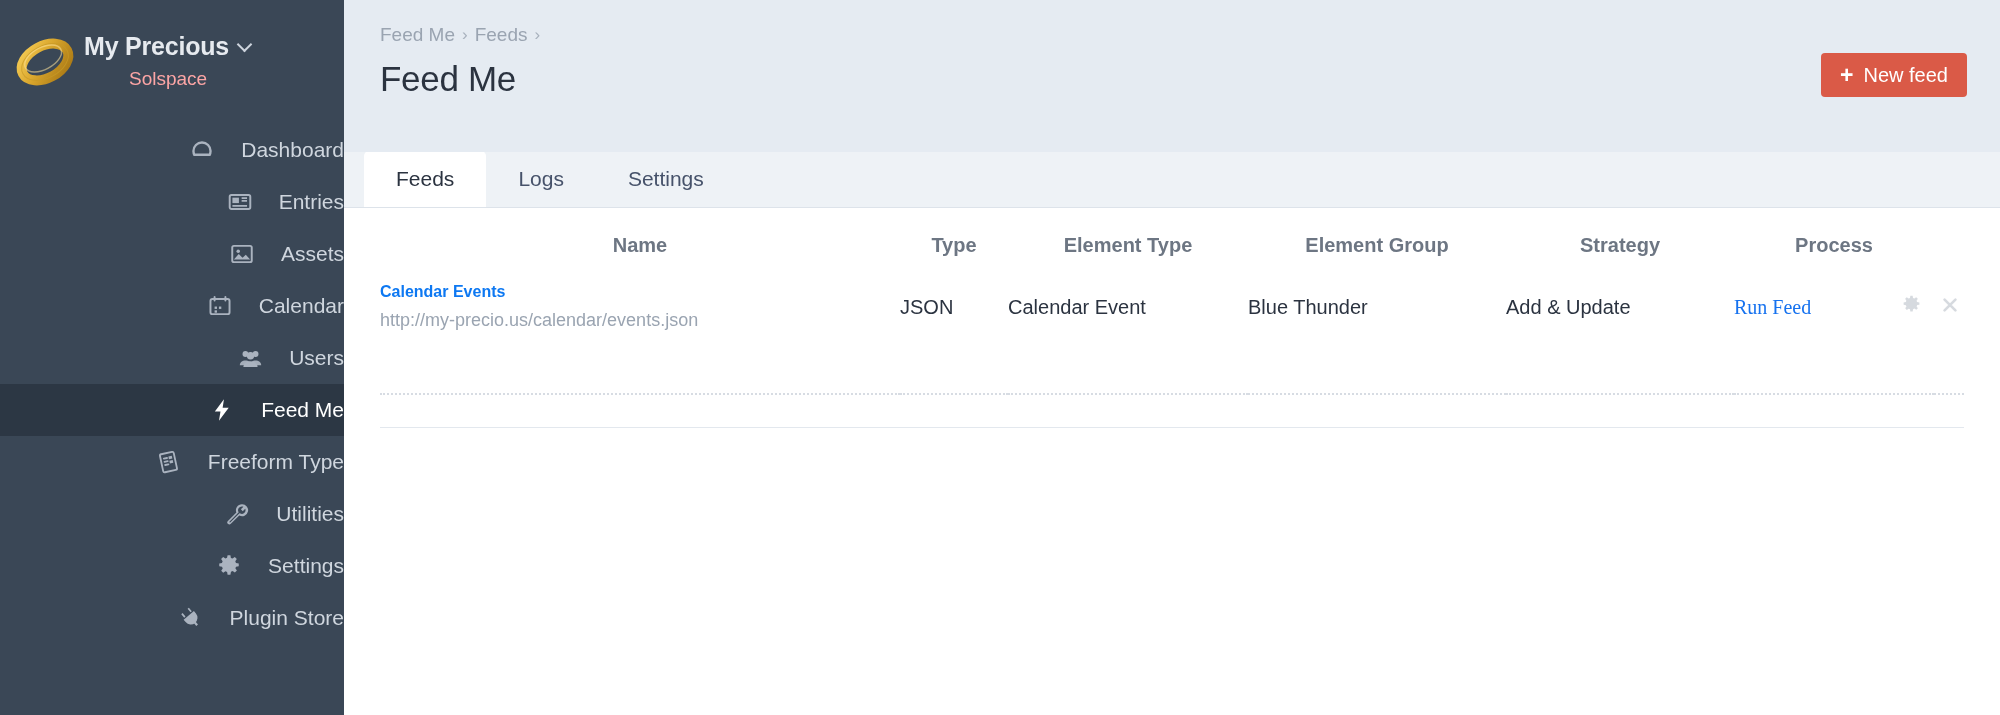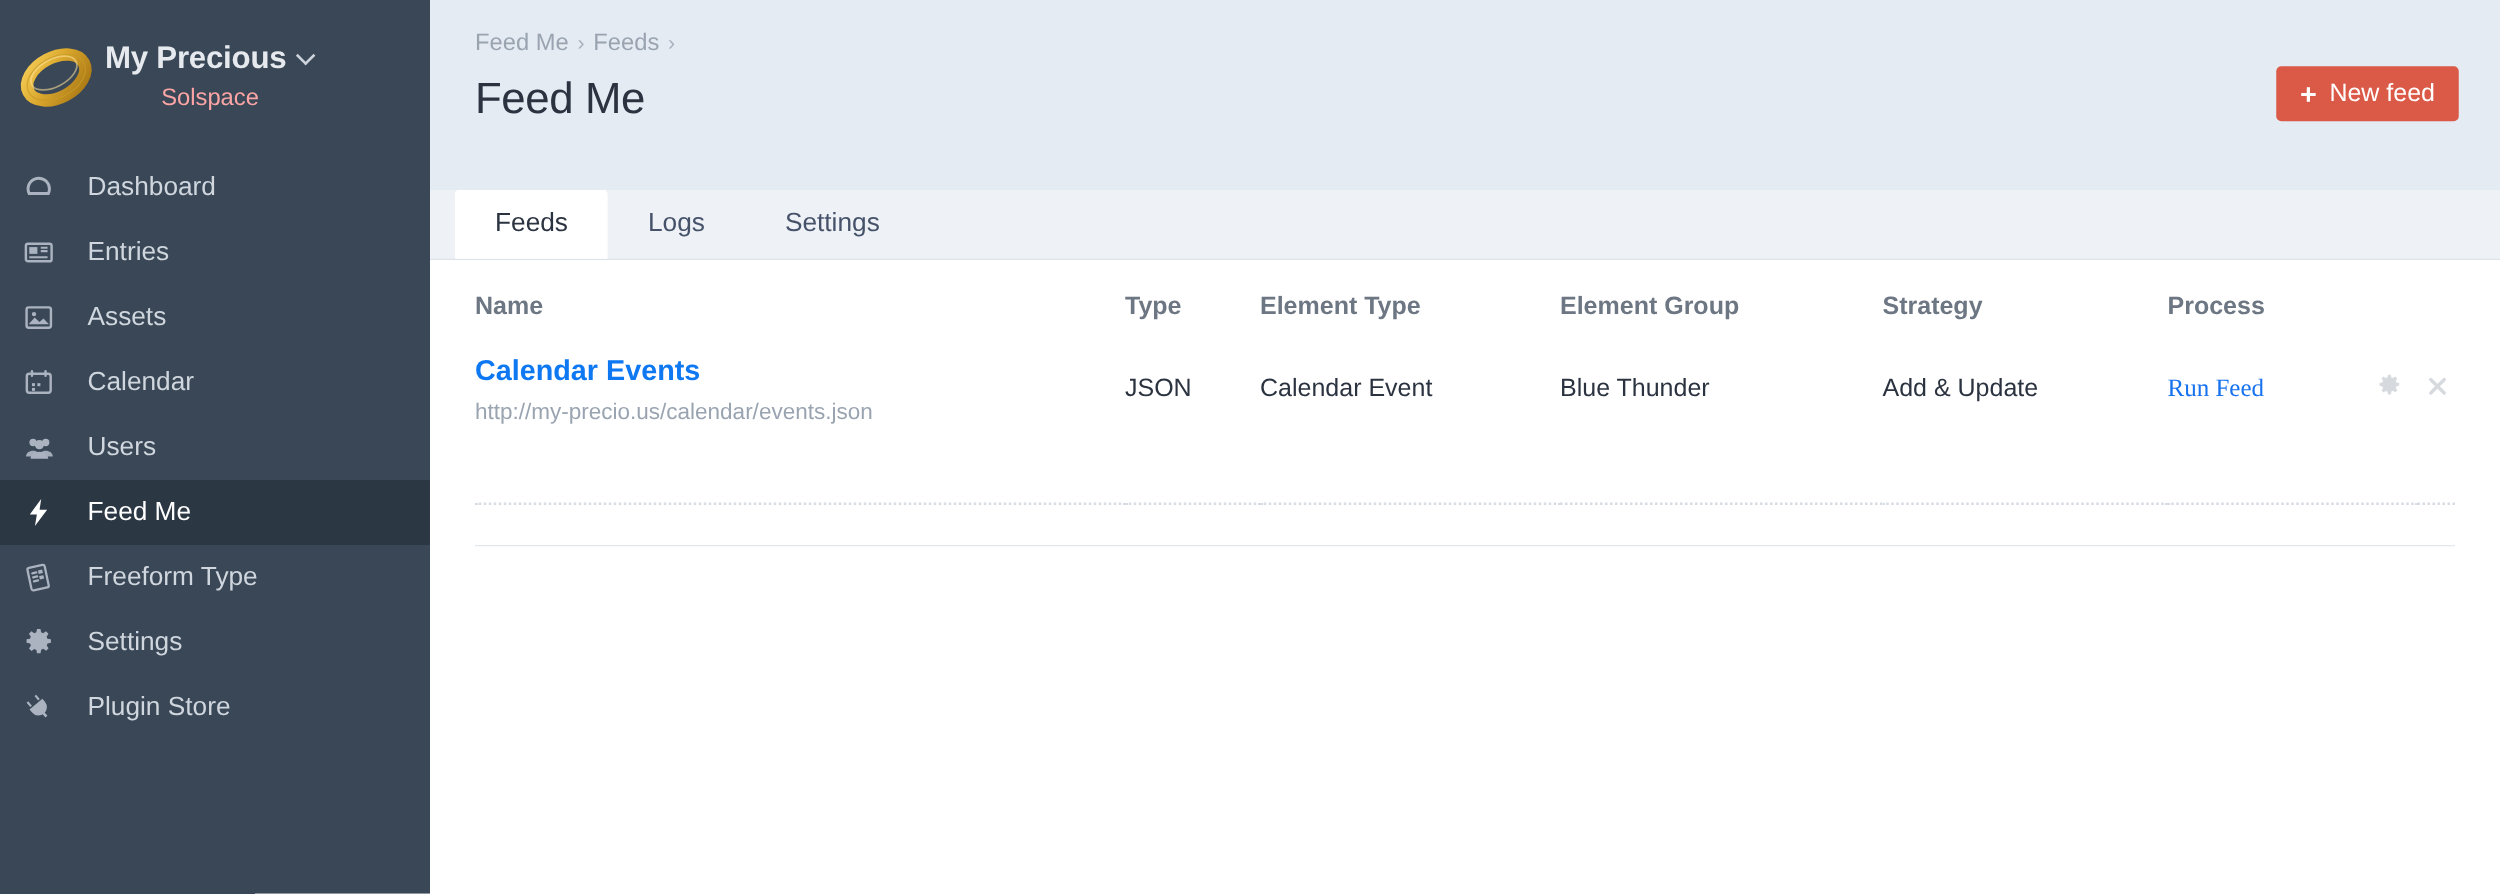--- a/index.html
+++ b/index.html
@@ -32,21 +32,21 @@
     width: 9px; height: 9px;
     border-right: 2.4px solid #cdd4dd; border-bottom: 2.4px solid #cdd4dd;
     transform: rotate(45deg);
   }
 
   .nav { display: flex; flex-direction: column; }
   .nav-item {
     display: flex; align-items: center;
     height: 52px; padding-left: 18px;
     color: #cfd6de; font-size: 21px;
-    cursor: pointer; text-decoration: none;
+    cursor: pointer; text-decoration: none; justify-content: flex-end;
   }
   .nav-item .ico {
     width: 46px; min-width: 46px; display: flex;
     align-items: center; justify-content: flex-start;
     margin-right: 6px;
   }
   .nav-item svg { display: block; }
   .nav-item.active { background: #2c3744; color: #ffffff; }
 
   
@@ -81,35 +81,35 @@
   .tab {
     height: 56px; display: flex; align-items: center;
     padding: 0 32px; font-size: 21px; color: #46526a;
     cursor: pointer; border-radius: 5px 5px 0 0;
   }
   .tab.active { background: #ffffff; color: #2b3340; }
 
   .content { flex: 1; padding: 0 36px; background: #fff; overflow: hidden; }
   table.feeds { width: 100%; border-collapse: collapse; table-layout: fixed; }
   table.feeds th {
-    text-align: left; font-size: 20px; color: #6d7683;
+    text-align: center; font-size: 20px; color: #6d7683;
     font-weight: bold; padding: 26px 0 16px 0;
   }
   table.feeds td { padding: 10px 0 26px 0; vertical-align: middle; font-size: 20px; color: #2b3340; }
   .row-sep td { padding: 0; height: 1px; border-bottom: 2px dotted #d7dce3; }
   .col-name { width: 520px; }
   .col-type { width: 108px; }
   .col-etype { width: 240px; margin-left: 12px; }
   .col-egroup { width: 258px; }
   .col-strategy { width: 228px; }
   .col-process { width: 200px; margin-left: 16px; }
   .col-actions { width: auto; text-align: right; }
 
   .feed-name {
-    color: #0d78f2; font-size: 23px; font-weight: bold;
+    color: #0d78f2; font-size: 16px; font-weight: bold;
     cursor: pointer; display: block; text-decoration: none;
   }
   .feed-url { color: #9aa4b1; font-size: 18px; margin-top: 9px; display: block; }
   .run-feed { color: #1672ef; font-size: 20px; cursor: pointer; text-decoration: none; font-family: Liberation Serif, serif; }
   .actions { display: flex; align-items: center; justify-content: flex-end; gap: 18px; padding-right: 4px; }
   .act-ico { cursor: pointer; opacity: 0.55; display: block; }
   .bottom-rule { border-bottom: 1px solid #e3e8ee; margin-top: 32px; }
 </style>
 </head>
 <body>
@@ -222,20 +222,28 @@
               <rect x="5" y="3.5" width="13" height="17" rx="1.4"></rect>
               <path d="M8 8h3M8 11h3M8 14h3" stroke-linecap="round"></path>
               <rect x="12.5" y="6.8" width="3.2" height="2.6" fill="#aab3bf" stroke="none"></rect>
               <rect x="12.5" y="11" width="3.2" height="2.6" fill="#aab3bf" stroke="none"></rect>
             </g>
           </svg>
         </span>
         <span>Freeform Type</span>
       </a>
 
+      <a class="nav-item">
+        <span class="ico">
+          <svg width="26" height="26" viewBox="0 0 24 24" fill="#aab3bf">
+            <path d="M16.5 3a5.5 5.5 0 0 0-5.1 7.6L3.6 18.4a1.9 1.9 0 1 0 2.7 2.7l7.8-7.8A5.5 5.5 0 1 0 16.5 3zm0 2.1c.5 0 1 .1 1.4.3l-2.3 2.3 1.7 1.7 2.3-2.3c.2.4.3.9.3 1.4a3.4 3.4 0 0 1-4.8 3.1l-.8-.4-8.4 8.4a.5.5 0 1 1-.7-.7l8.4-8.4-.4-.8a3.4 3.4 0 0 1 3.3-4.6z"></path>
+          </svg>
+        </span>
+        <span>Utilities</span>
+      </a>
 
       <a class="nav-item">
         <span class="ico">
           <svg width="26" height="26" viewBox="0 0 24 24" fill="#aab3bf">
             <path d="M12 8.3a3.7 3.7 0 1 0 0 7.4 3.7 3.7 0 0 0 0-7.4zm0 2.1a1.6 1.6 0 1 1 0 3.2 1.6 1.6 0 0 1 0-3.2z"></path>
             <path d="M10.7 2h2.6l.45 2.5 1.5.62 2.1-1.4 1.85 1.85-1.4 2.1.62 1.5L21 9.6v2.6l-2.5.45-.62 1.5 1.4 2.1-1.85 1.85-2.1-1.4-1.5.62L13.3 20h-2.6l-.45-2.5-1.5-.62-2.1 1.4L4.8 16.4l1.4-2.1-.62-1.5L3 12.2V9.6l2.5-.45.62-1.5-1.4-2.1L6.6 3.7l2.1 1.4 1.5-.62z"></path>
           </svg>
         </span>
         <span>Settings</span>
       </a>

